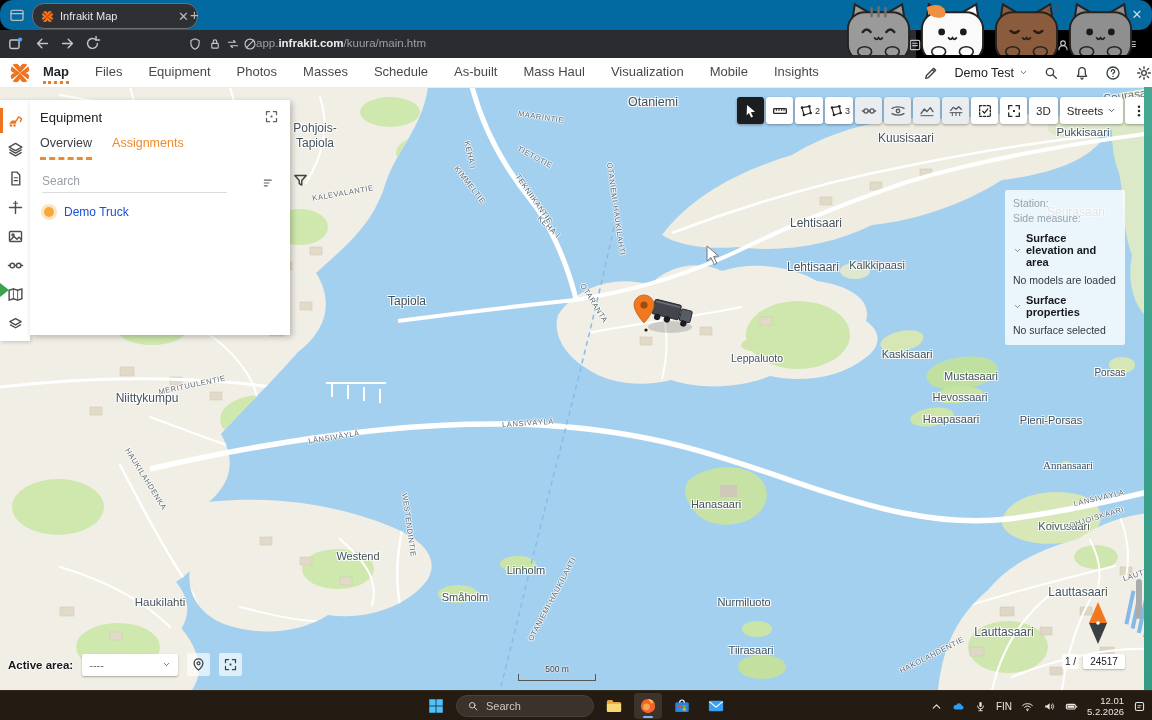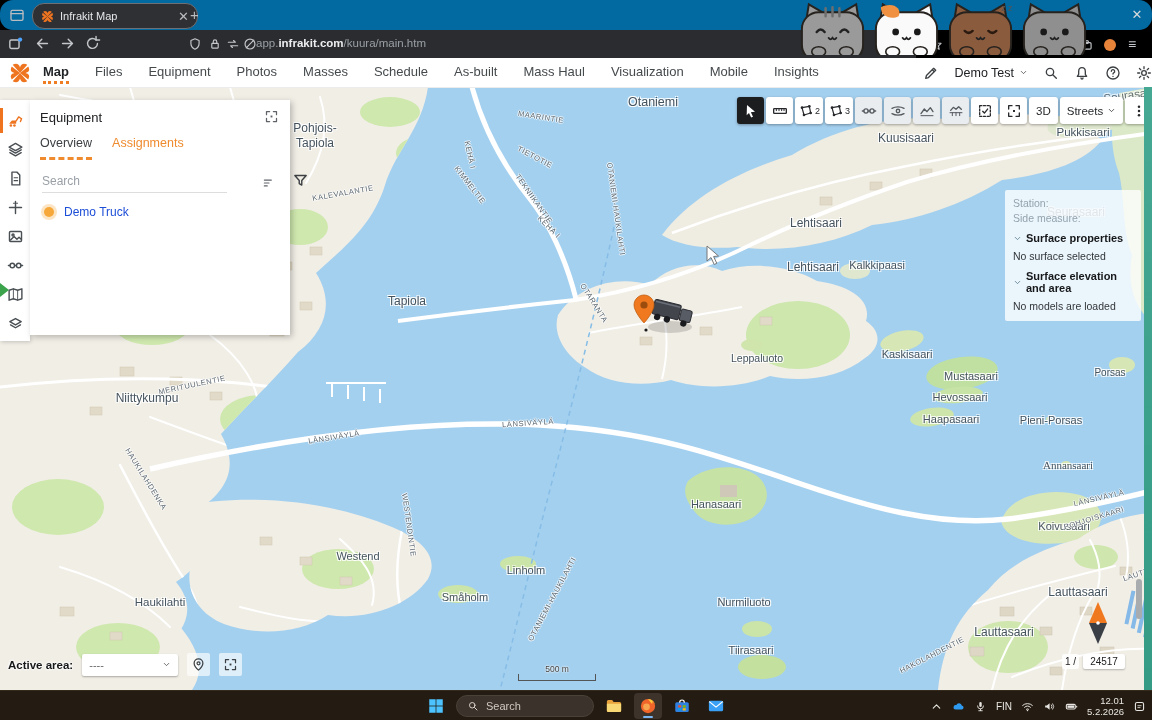--- a/index.html
+++ b/index.html
@@ -14,21 +14,21 @@
   #titlebar{left:0;top:0;width:1152px;height:30px;background:#0369a1;z-index:1;border-radius:13px;}
   #tab{left:32px;top:3px;width:148px;height:24px;background:#2f3033;border:1px solid #6d7074;
        border-radius:12px;display:flex;align-items:center;padding:0 8px;gap:6px;}
   #tab .ttl{color:#e4e6e8;font-size:11px;flex:1;white-space:nowrap;overflow:hidden;}
   .chromeic{color:#b9bcc0;font-size:13px;line-height:1;}
   #toolbarrow{left:0;top:30px;width:916px;height:28px;background:#2b2c2f;z-index:1;
        border-bottom:1px solid #1c1c1e;}
   .tbic{position:absolute;top:5px;width:17px;height:17px;color:#c3c6ca;}
   #urltext{position:absolute;left:256px;top:7px;font-size:11.5px;color:#9aa0a6;white-space:nowrap;}
   #urltext b{color:#eceef0;font-weight:bold;}
-  #cats{left:796px;top:1px;height:54px;display:flex;gap:1px;z-index:5;}
+  #cats{left:842px;top:1px;height:54px;display:flex;gap:1px;z-index:5;}
   #closewin{left:1129px;top:7px;width:16px;height:16px;color:#d7d9dc;font-size:13px;z-index:6;
       text-align:center;line-height:16px;}
 
   
   #appnav{left:0;top:58px;width:1152px;height:29px;background:#ffffff;z-index:2;
       border-bottom:1px solid #ececec;display:flex;align-items:center;}
   #logo{width:22px;height:22px;margin-left:9px;}
   #navitems{display:flex;margin-left:12px;gap:26px;}
   .nav-item{font-size:13px;color:#454a4d;cursor:pointer;position:relative;padding:4px 0 6px;}
   .nav-item.active{color:#1f2326;font-weight:bold;}
@@ -81,21 +81,21 @@
      justify-content:center;box-shadow:0 1px 3px rgba(0,0,0,.35);cursor:pointer;color:#27292c;
      font-size:11.5px;padding:0 3px;box-sizing:border-box;}
   .tb .ic{width:16px;height:16px;}
   .tb.active{background:#1c1d1f;color:#fff;}
   .tb.disabled{background:#e9edf0;color:#565b60;}
   .tb .badge{font-size:9px;margin-left:1px;color:inherit;}
   .tb.wide{padding:0 7px;gap:4px;}
   .tb .caret{width:9px;height:9px;}
 
   
-  #infopanel{left:1005px;top:103px;width:136px;background:rgba(255,255,255,.78);z-index:4;
+  #infopanel{left:1005px;top:103px;width:120px;background:rgba(255,255,255,.78);z-index:4;
      padding:7px 8px 9px;box-sizing:border-box;border-radius:2px;}
   #infopanel .gray{font-size:10.5px;color:#93a3ad;margin-bottom:3px;}
   .ip-sec{margin-top:8px;}
   .ip-title{display:flex;gap:4px;align-items:center;font-size:11px;font-weight:bold;color:#17181a;}
   .ip-title .ic{width:9px;height:9px;color:#4e7385;flex:none;}
   .ip-body{font-size:10.5px;color:#33373a;margin-top:6px;}
 
   
   #activeline{left:8px;top:566px;display:flex;align-items:center;gap:9px;z-index:4;}
   #activeline .lbl{font-size:11.5px;font-weight:bold;color:#17181a;
@@ -816,34 +816,34 @@
     <div class="gray">Station:</div>
     <div class="gray">Side measure:</div>
     <div id="ipsections">
         <div class="ip-sec">
           <div class="ip-title">
             <span class="ic">
               <svg viewBox="0 0 24 24" fill="none" stroke="currentColor" stroke-width="2" stroke-linecap="round" stroke-linejoin="round">
                 <path d="M6,9 l6,6 6,-6"></path>
               </svg>
             </span>
-            <span>Surface properties</span>
+            <span>Surface elevation and area</span>
           </div>
-          <div class="ip-body">No surface selected</div>
+          <div class="ip-body">No models are loaded</div>
         </div>
         <div class="ip-sec">
           <div class="ip-title">
             <span class="ic">
               <svg viewBox="0 0 24 24" fill="none" stroke="currentColor" stroke-width="2" stroke-linecap="round" stroke-linejoin="round">
                 <path d="M6,9 l6,6 6,-6"></path>
               </svg>
             </span>
-            <span>Surface elevation and area</span>
+            <span>Surface properties</span>
           </div>
-          <div class="ip-body">No models are loaded</div>
+          <div class="ip-body">No surface selected</div>
         </div>
       </div>
   </div>
 
   <div class="abs" id="activeline">
     <span class="lbl">Active area:</span>
     <div id="aldrop">
       <span>----</span>
       <span class="ic caret">
           <svg viewBox="0 0 24 24" fill="none" stroke="currentColor" stroke-width="2" stroke-linecap="round" stroke-linejoin="round">

